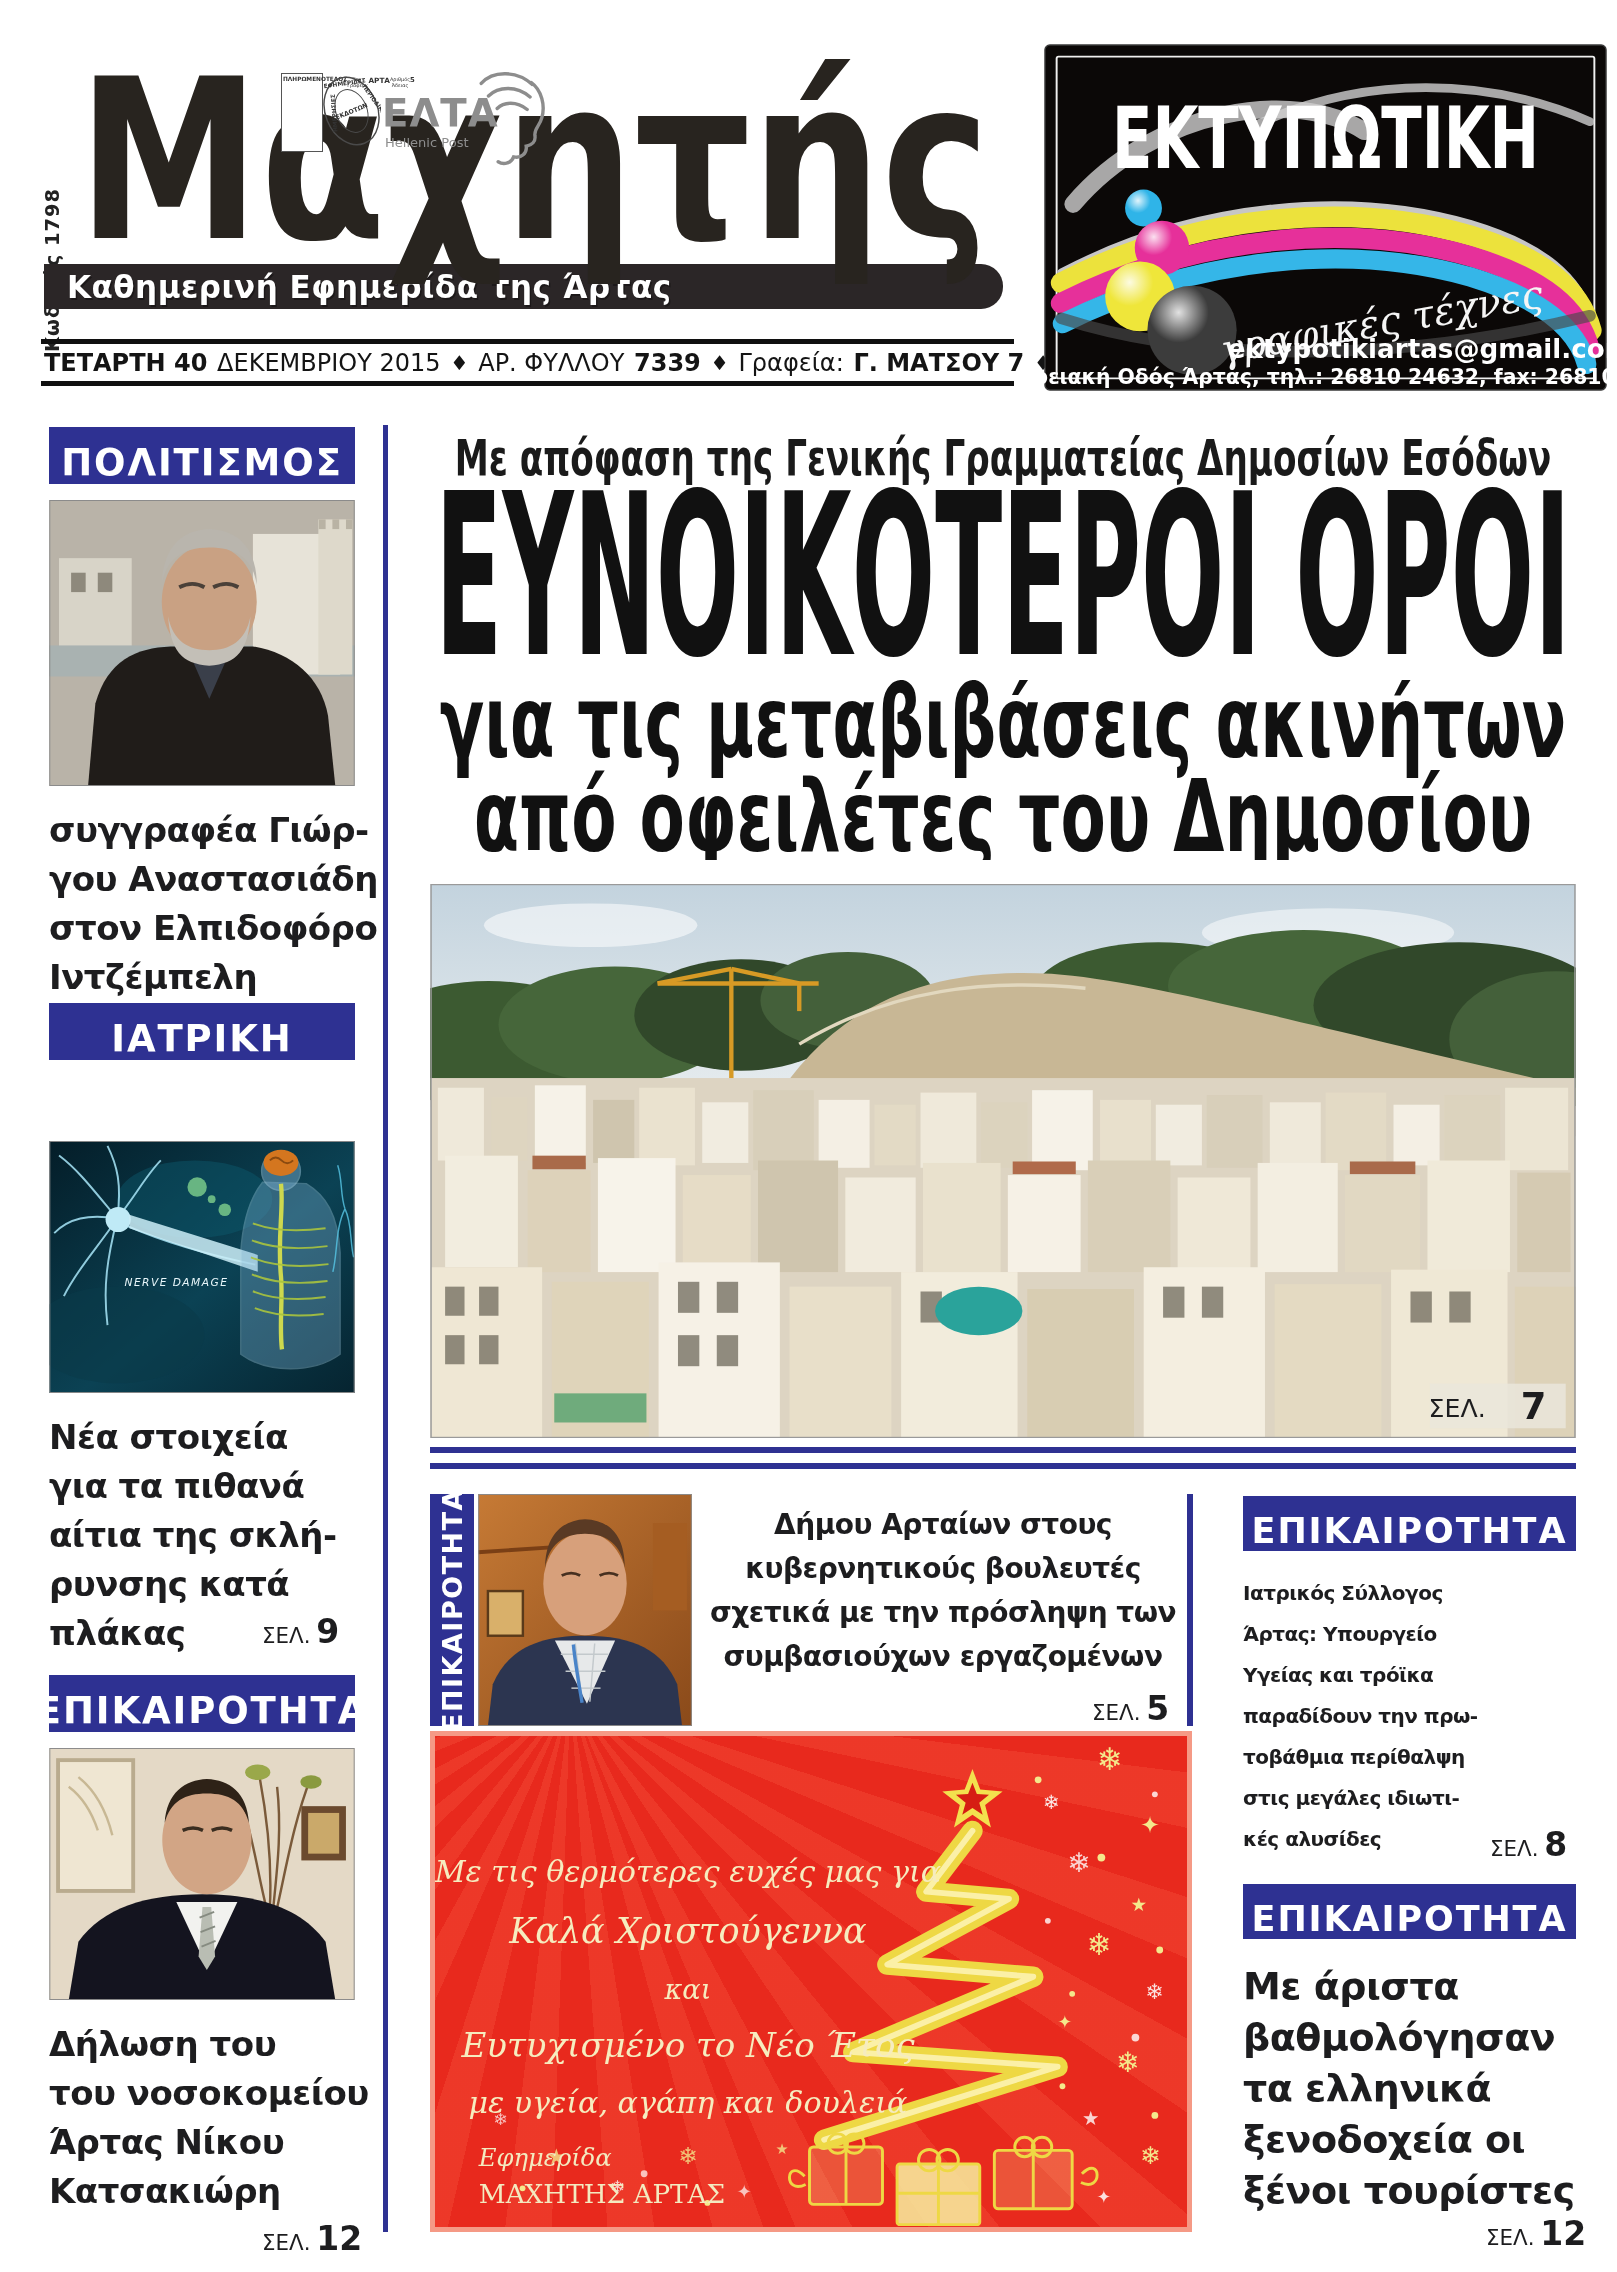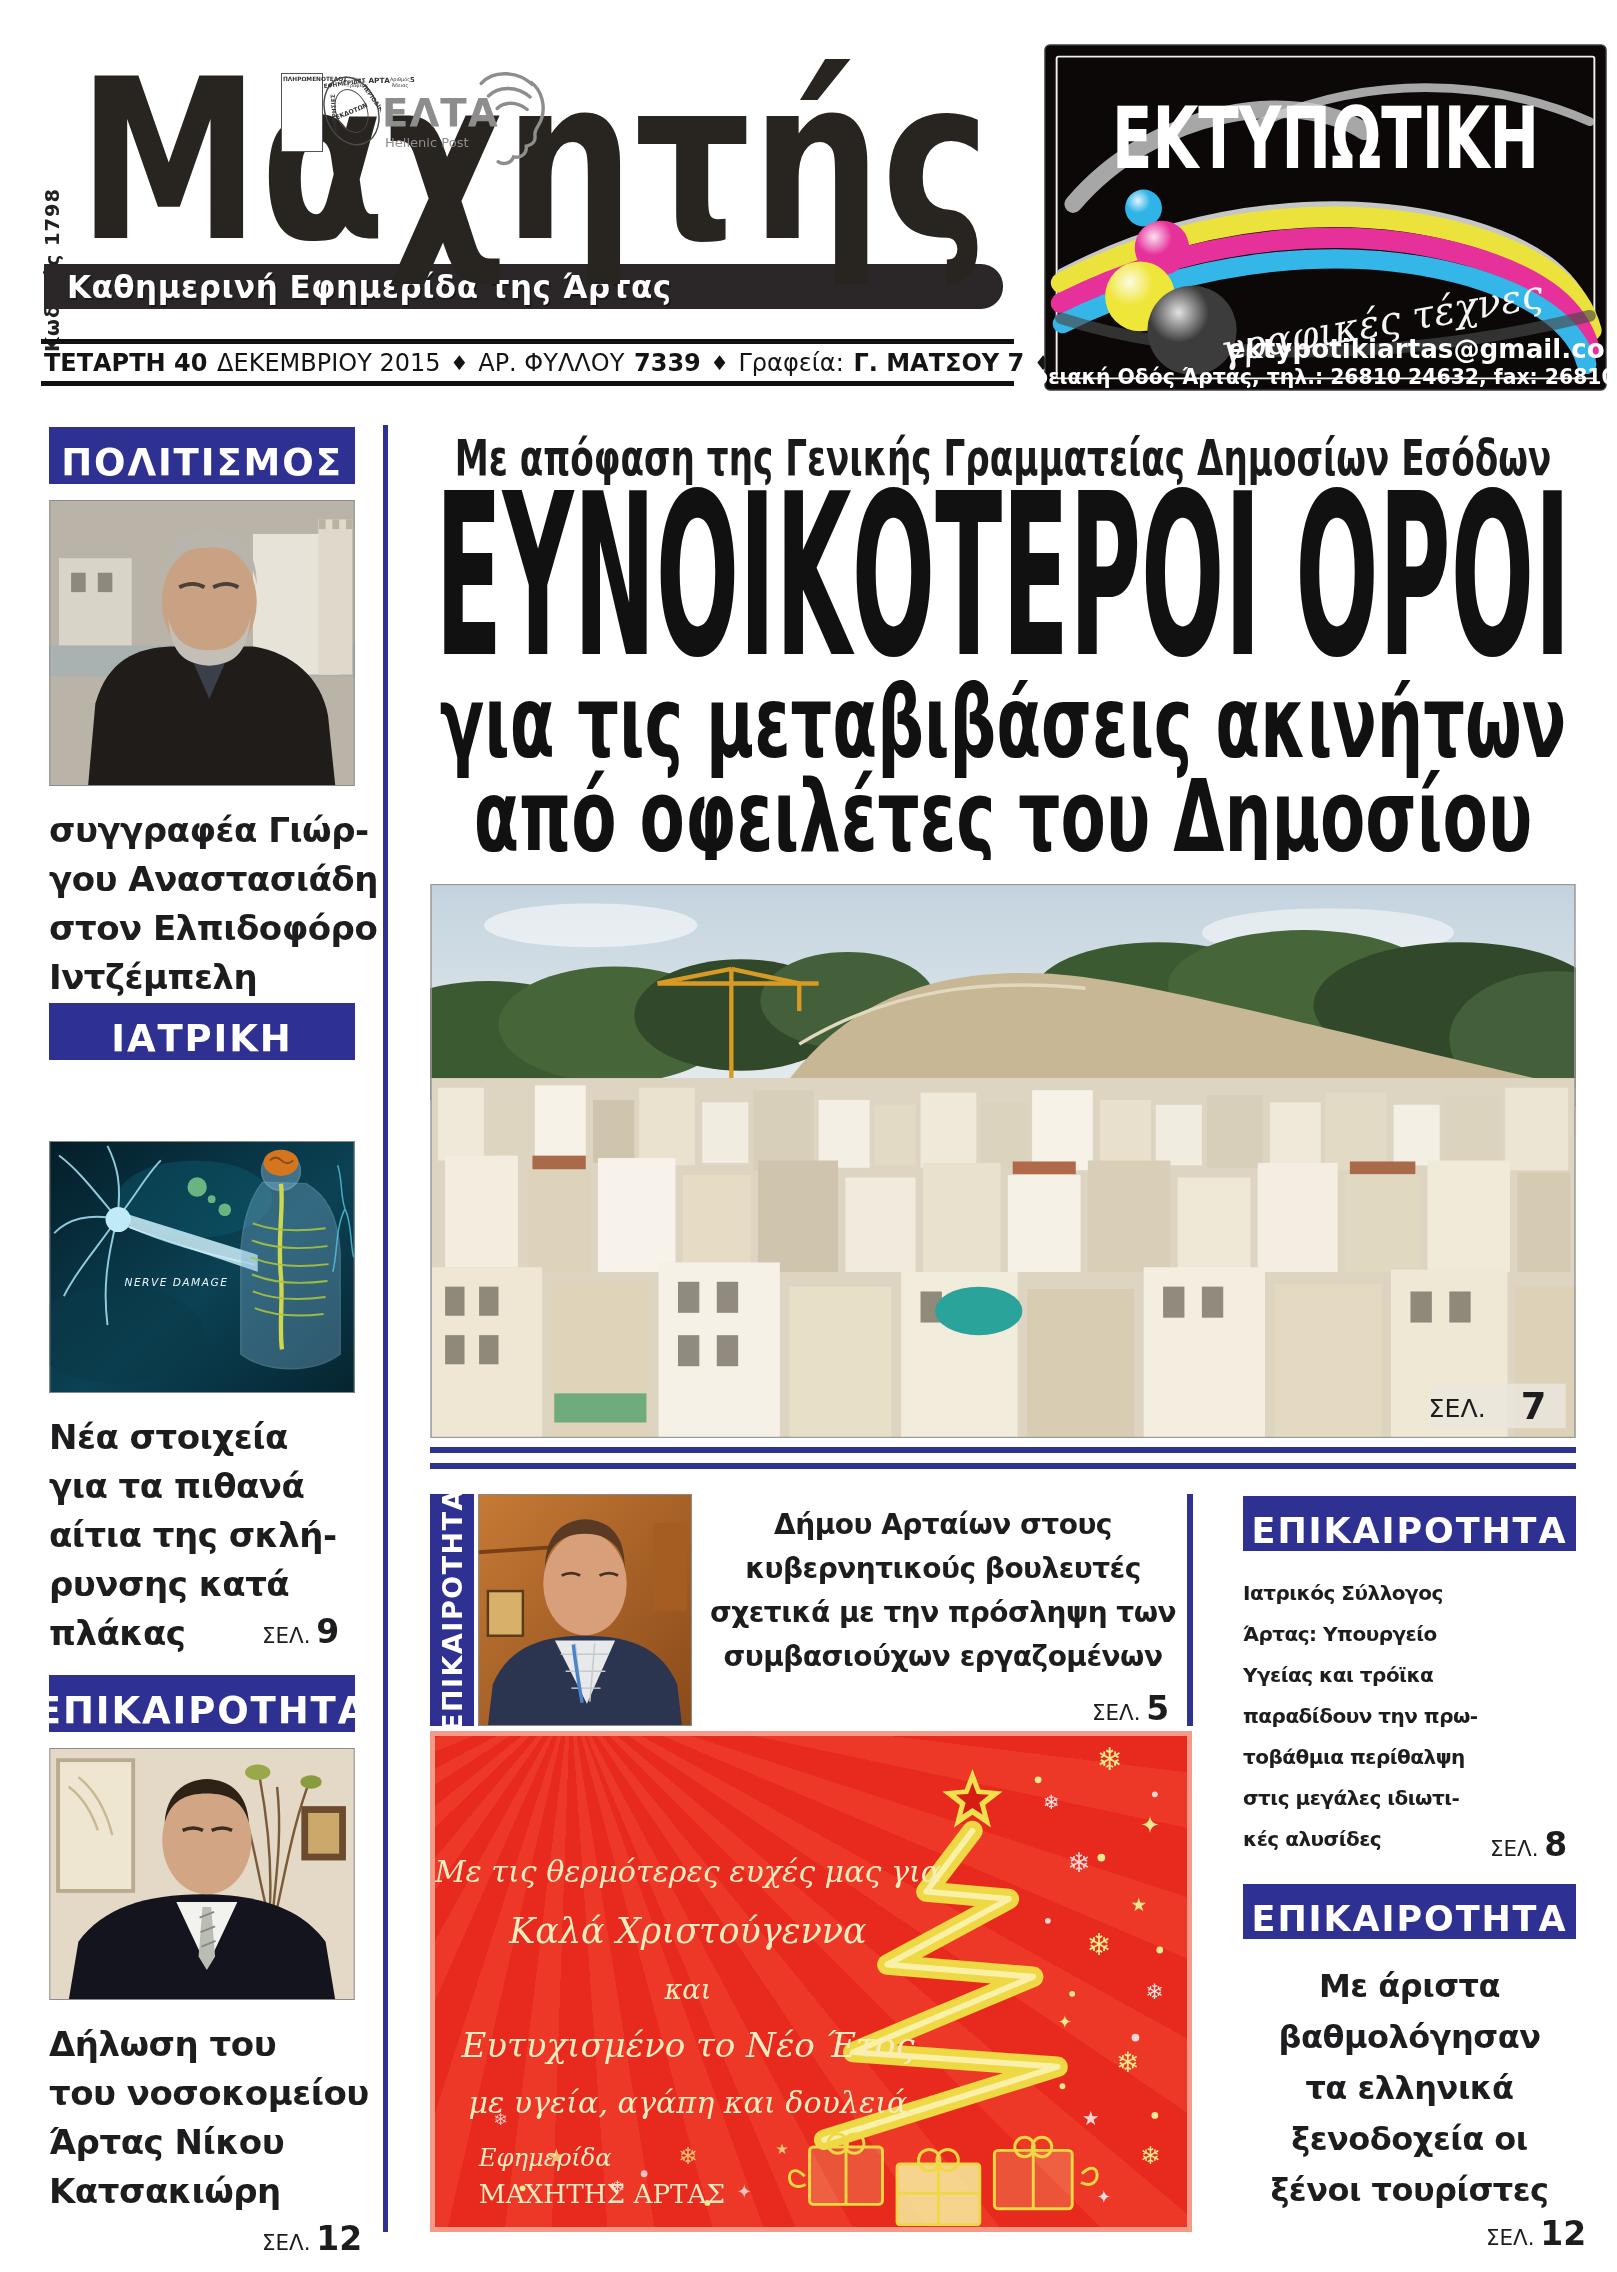--- a/index.html
+++ b/index.html
@@ -36,21 +36,21 @@
 
   
   .bar { background:#2e3192; color:#fff; font-weight:bold; display:flex; align-items:flex-end;
          justify-content:center; letter-spacing:1.9px; }
   .bar-l { width:306px; height:57px; font-size:37px; }
   .bar-r { width:333px; height:55px; font-size:35px; }
   .headline { font-weight:bold; color:#1d1d1f; letter-spacing:-0.5px; }
   .headline div { white-space:nowrap; }
   .hl-l { font-size:34px; line-height:49px; }
   .hl-r1 { font-size:20px; line-height:41px; }
-  .hl-r2 { font-size:32px; line-height:51px;text-align:center; }
+  .hl-r2 { font-size:38px; line-height:51px; }
   .pgref { display:flex; align-items:baseline; gap:5.8px; color:#1d1d1f; }
   .pgref .lbl { font-size:21.4px; }
   .pgref .num { font-size:33px; font-weight:bold; }
 
   .vrule { background:#2e3192; }
   .hrule-blue { background:#2e3192; height:5.8px; }
 
   
   .side-label { left:430px; top:1494px; width:44px; height:232px; background:#2e3192;
                 display:flex; align-items:center; justify-content:center; }

